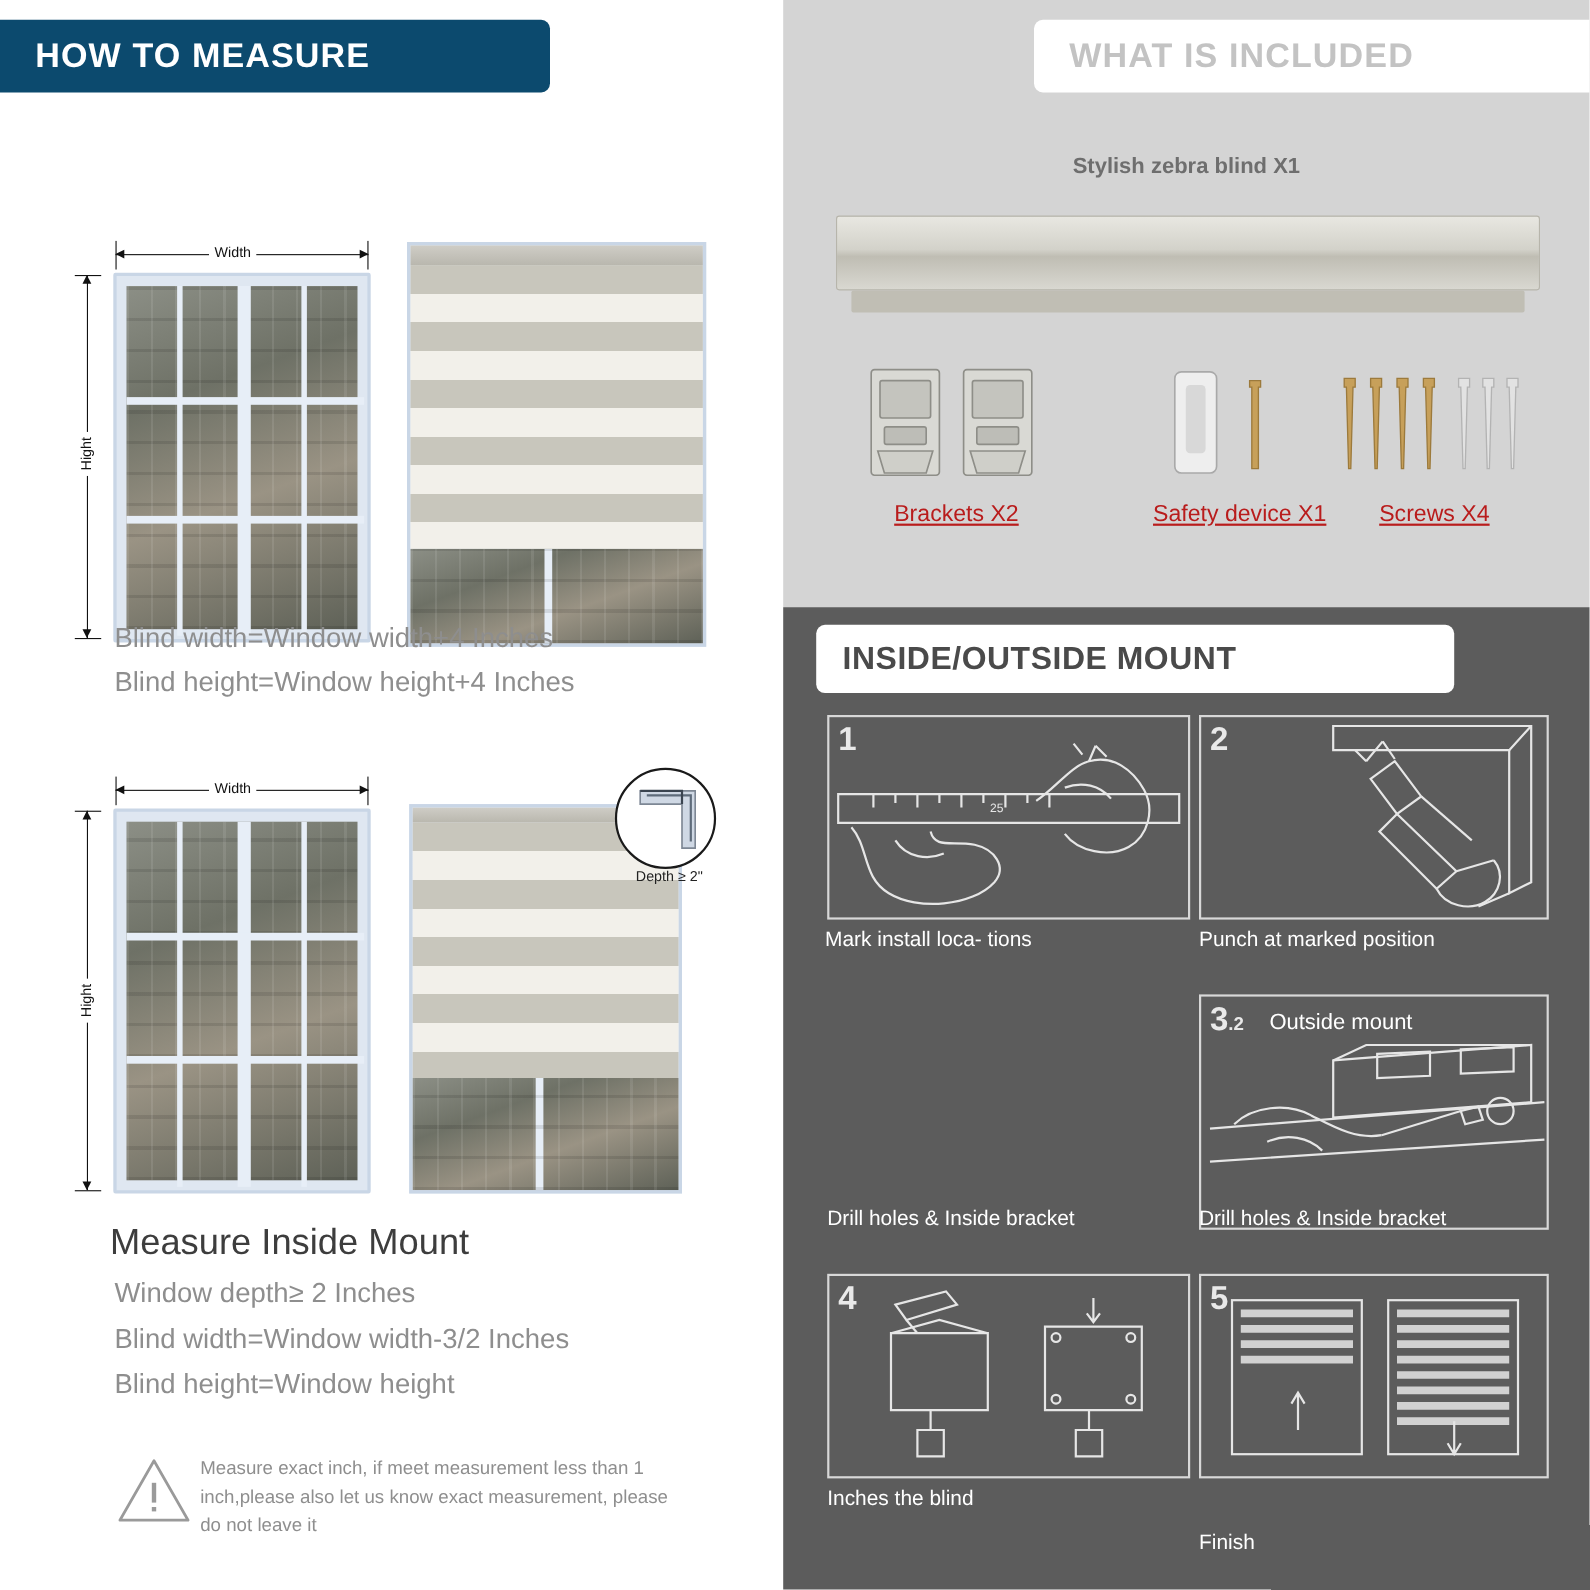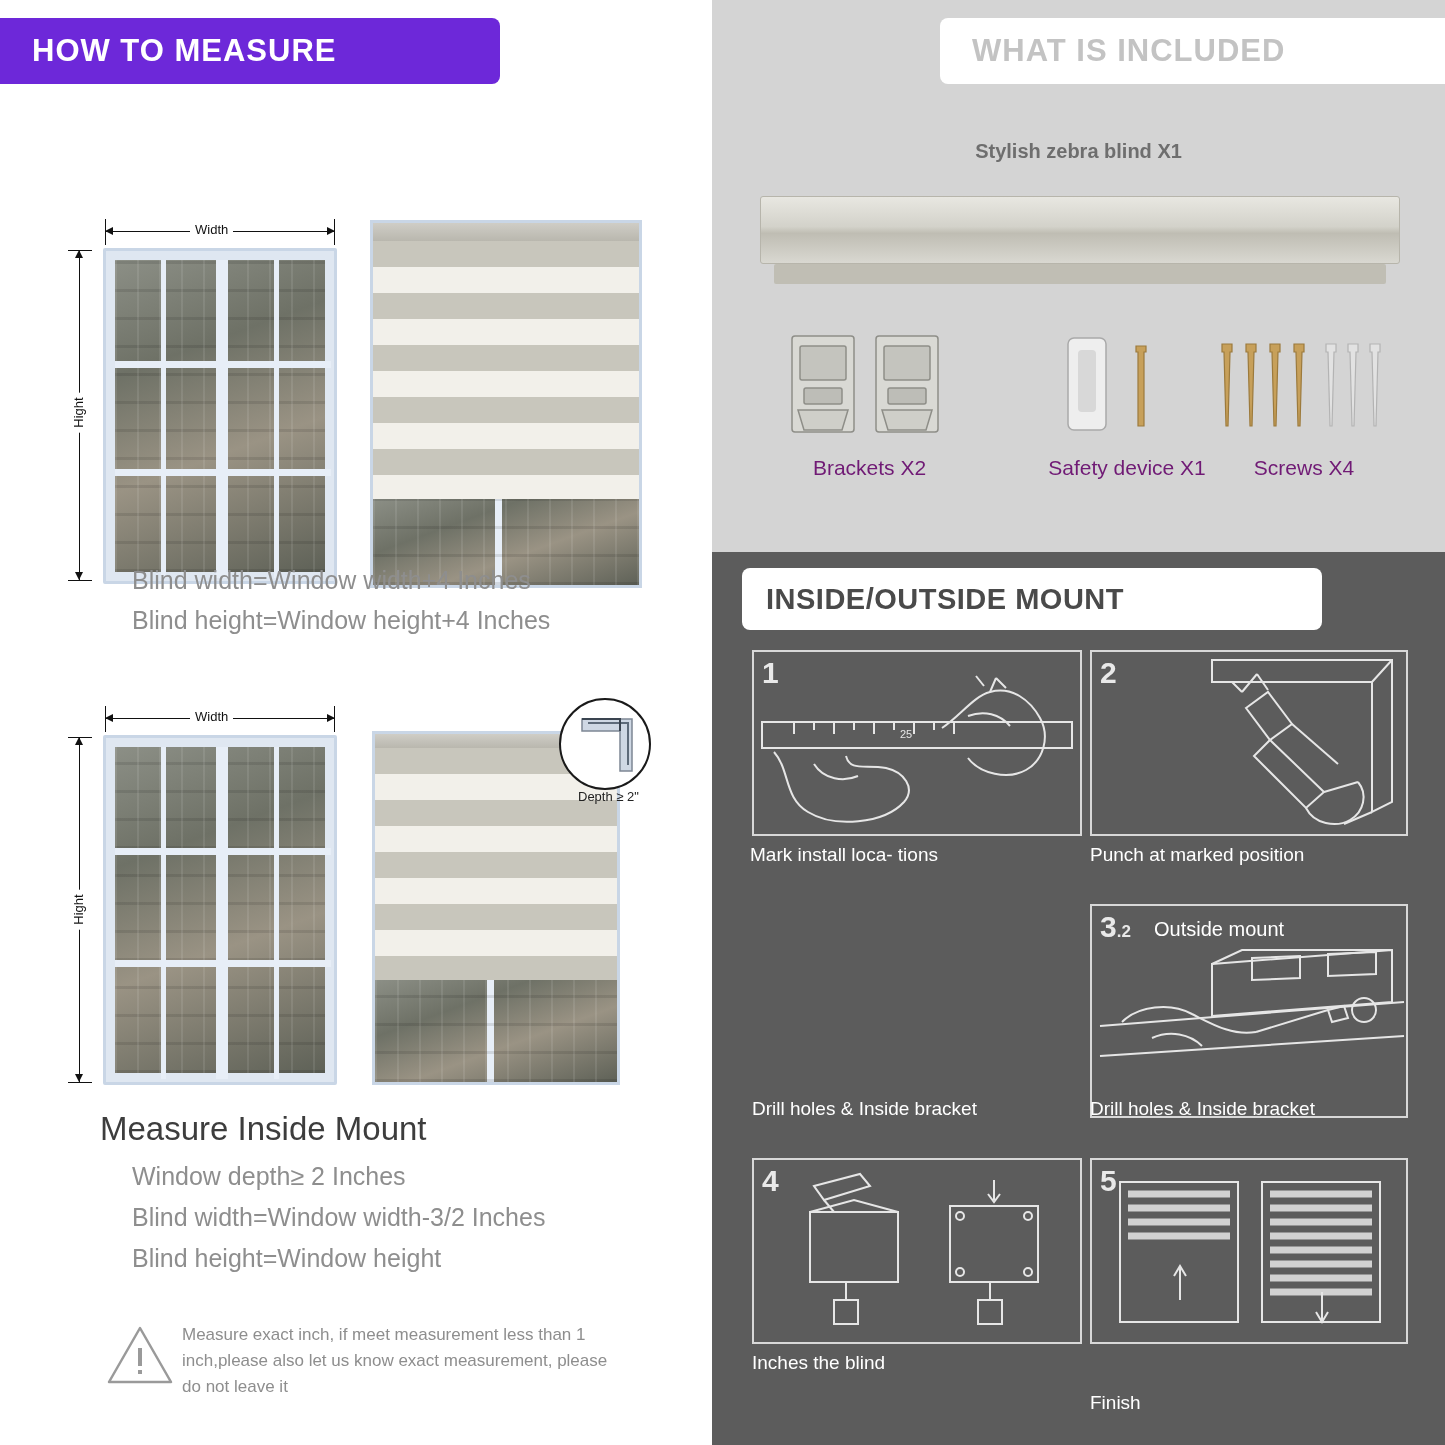--- a/index.html
+++ b/index.html
@@ -12,21 +12,21 @@
   }
   .page { position:relative; width:1445px; height:1445px; }
 
   
   .left {
     position:absolute; left:0; top:0; width:712px; height:1445px;
     background:#ffffff;
   }
   .banner {
     position:absolute;
-    background:#6d28d9;
+    background:#0c4a6e;
     color:#ffffff;
     font-size:31px; font-weight:bold;
     letter-spacing:1px;
     display:flex; align-items:center;
     padding-left:32px;
     border-radius:0 8px 8px 0;
   }
   .banner-left { left:0; top:18px; width:500px; height:66px; }
 
   .illus-row { position:absolute; }
@@ -92,21 +92,21 @@
     background:
       repeating-linear-gradient(90deg, rgba(255,255,255,.09) 0 2px, rgba(0,0,0,0) 2px 22px),
       repeating-linear-gradient(0deg, rgba(0,0,0,.10) 0 3px, rgba(0,0,0,0) 3px 28px);
   }
   .blind .glass .divider { position:absolute; top:0; bottom:0; width:7px; background:#e7eef7; }
 
   .heading {
     position:absolute; font-size:33px; color:#3d3d3d; font-weight:normal;
   }
   .bullet {
-    position:absolute; font-size:25px; color:#8e8e8e;margin-left:28px;
+    position:absolute; font-size:25px; color:#8e8e8e;
   }
   .note {
     position:absolute; font-size:17px; color:#8e8e8e; line-height:26px;
   }
 
   .depth-callout { position:absolute; }
   .depth-label { position:absolute; font-size:13px; color:#222; }
 
   
   .right { position:absolute; left:712px; top:0; width:733px; height:1445px; }
@@ -128,21 +128,21 @@
   .blind-bar {
     position:absolute;
     background:linear-gradient(180deg,#e8e7e1 0%,#d3d2ca 45%,#bfbdb3 55%,#d9d8d1 100%);
     border:1px solid #b7b5ab;
     border-radius:3px;
   }
   .blind-bar-shadow {
     position:absolute; background:#c0beb4; border-radius:2px;
   }
   .part-label {
-    position:absolute; font-size:21px; color:#701a75; text-align:center;
+    position:absolute; font-size:21px; color:#b91c1c; text-align:center;text-decoration:underline;
   }
 
   .mount {
     position:absolute; left:0; top:552px; width:733px; height:893px;
     background:#5c5c5c;
   }
   .mount .banner-white2 {
     position:absolute; left:30px; top:16px; width:580px; height:62px;
     background:#fff; color:#4a4a4a;
     font-size:29px; font-weight:bold; letter-spacing:.5px;

